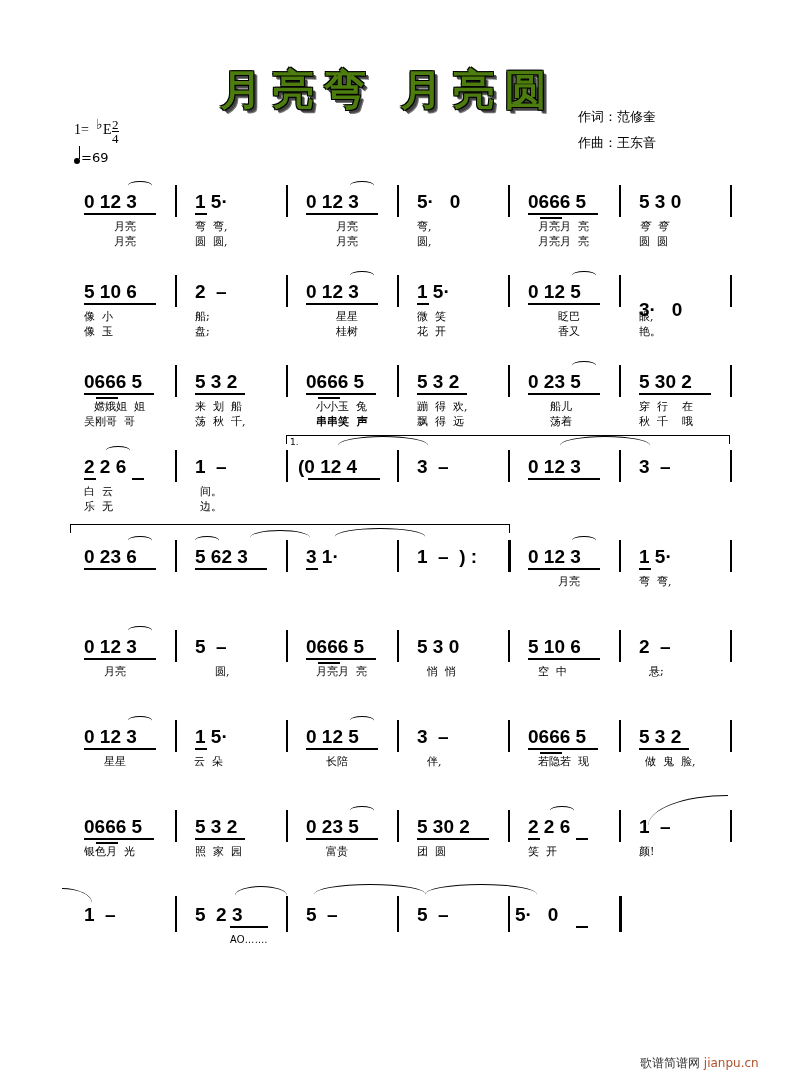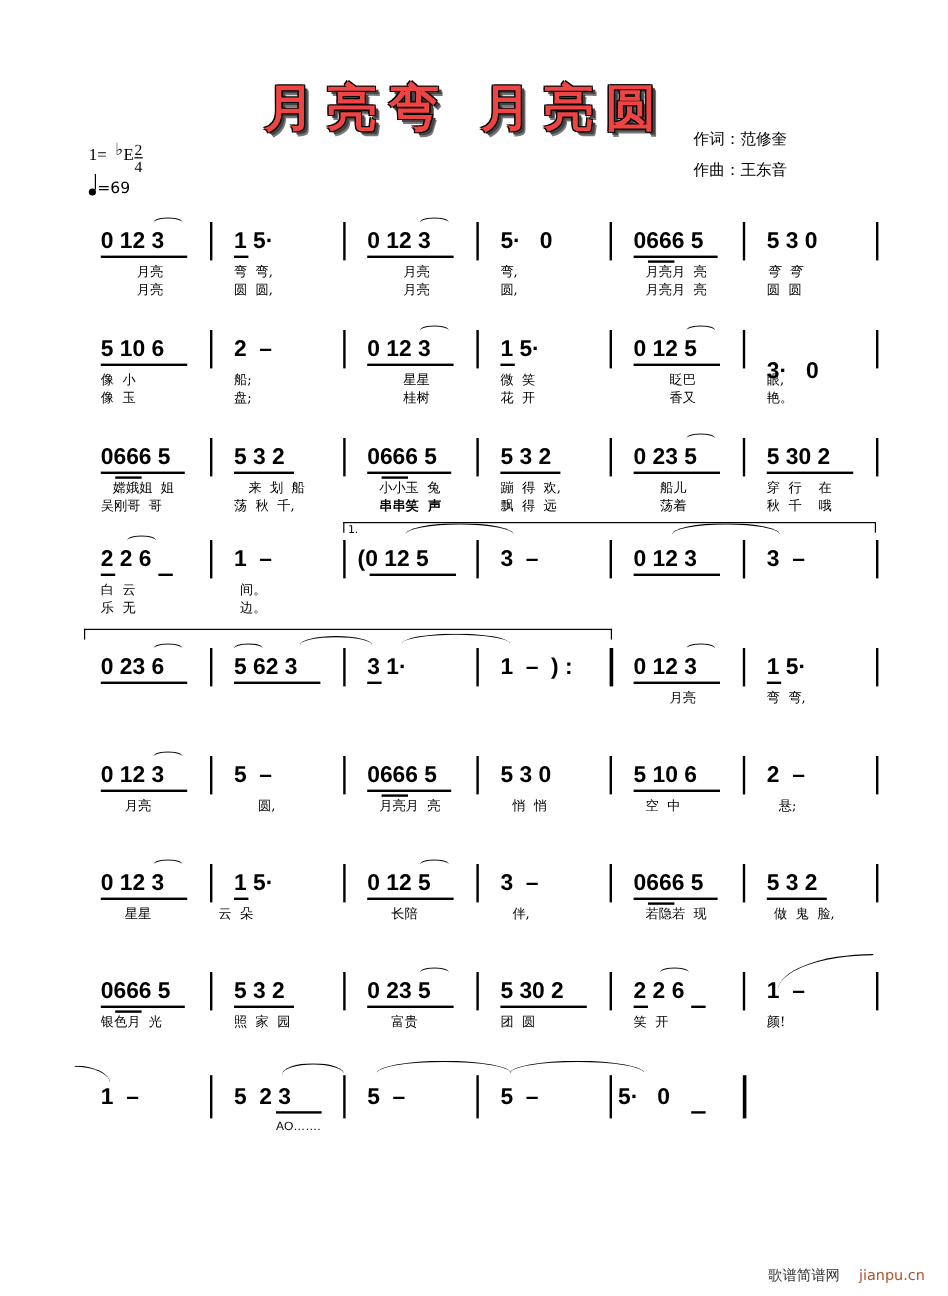--- a/index.html
+++ b/index.html
@@ -1,38 +1,38 @@
 <!DOCTYPE html>
 <html><head>
 <meta charset="utf-8">
 <style>
   html,body{margin:0;padding:0;background:#fff;}
   body{width:790px;height:1080px;position:relative;overflow:hidden;font-family:"DejaVu Sans",sans-serif;color:#000;}
-  .title{position:absolute;left:220px;top:62px;font-family:"DejaVu Serif",serif;font-size:42px;font-weight:bold;letter-spacing:10px;color:#ef4444;
+  .title{position:absolute;left:220px;top:62px;font-family:"DejaVu Serif",serif;font-size:42px;font-weight:bold;letter-spacing:10px;color:#4d7c0f;
     text-shadow:1px 1px 0 #000,-1px -1px 0 #000,1px -1px 0 #000,-1px 1px 0 #000,3px 3px 0 #444,4px 4px 0 #777;}
   .credits{position:absolute;left:578px;top:104px;font-size:13px;line-height:26px;font-family:"DejaVu Serif",serif;}
   .key{position:absolute;left:74px;top:122px;font-family:"Liberation Serif",serif;font-size:14px;}
   .key .flat{position:absolute;left:22px;top:-6px;font-size:14px;}
   .key .frac{position:absolute;left:38px;top:-4px;font-size:13px;line-height:13px;text-align:center;}
   .key .frac span{display:block;}
   .key .frac .num{border-bottom:1px solid #000;}
   .tempo{position:absolute;left:74px;top:150px;font-size:13px;}
   .note-glyph{display:inline-block;width:6px;height:6px;border-radius:50%;background:#000;margin-right:1px;position:relative;top:2px;}
   .note-glyph::after{content:"";position:absolute;right:0;top:-12px;width:1.5px;height:13px;background:#000;}
   .system{position:absolute;left:70px;width:665px;}
   .bl{position:absolute;width:1.5px;background:#000;}
   .notes{position:absolute;font-family:"Liberation Sans",sans-serif;font-weight:bold;font-size:19px;white-space:pre;letter-spacing:0px;}
   .lyr{position:absolute;font-size:11px;white-space:pre;font-family:"DejaVu Serif",serif;}
   .ul{position:absolute;height:1.5px;background:#000;}
   .slur{position:absolute;border-top:1.2px solid #000;border-radius:50% 50% 0 0;}
   .volta{position:absolute;border:1px solid #000;border-bottom:none;}
   .voltalbl{position:absolute;font-size:9px;}
   .dbl{position:absolute;width:3px;background:#000;}
   .watermark{position:absolute;left:640px;top:1055px;font-size:12px;color:#333;font-family:"DejaVu Serif",serif;}
-  .watermark .url{color:#b0502a;font-family:"DejaVu Sans",sans-serif;margin-left:12px;}
+  .watermark .url{color:#b0502a;font-family:"DejaVu Sans",sans-serif;}
   .ao{position:absolute;font-size:10px;font-family:"Liberation Sans",sans-serif;}
 </style>
 </head>
 <body>
 
 <div class="title">月亮弯 月亮圆</div>
 <div class="credits">
   <div>作词：范修奎</div>
   <div>作曲：王东音</div>
 </div>
@@ -133,21 +133,21 @@
   <div class="ul" style="left:26px;top:32px;width:22px;"></div>
   <div class="ul" style="left:125px;top:28px;width:50px;"></div>
   <div class="ul" style="left:236px;top:28px;width:70px;"></div>
   <div class="ul" style="left:248px;top:32px;width:22px;"></div>
   <div class="ul" style="left:347px;top:28px;width:50px;"></div>
   <div class="ul" style="left:458px;top:28px;width:72px;"></div>
   <div class="ul" style="left:569px;top:28px;width:72px;"></div>
   <div class="slur" style="left:502px;top:-4px;width:24px;height:8px;"></div>
   <div class="lyr" style="left:24px;top:34px;">嫦娥姐  姐</div>
   <div class="lyr" style="left:14px;top:49px;">吴刚哥  哥</div>
-  <div class="lyr" style="left:137px;top:34px;">来  划  船</div>
+  <div class="lyr" style="left:125px;top:34px;">来  划  船</div>
   <div class="lyr" style="left:125px;top:49px;">荡  秋  千,</div>
   <div class="lyr" style="left:246px;top:34px;">小小玉  兔</div>
   <div class="lyr" style="left:246px;top:49px;font-weight:bold;">串串笑  声</div>
   <div class="lyr" style="left:347px;top:34px;">蹦  得  欢,</div>
   <div class="lyr" style="left:347px;top:49px;">飘  得  远</div>
   <div class="lyr" style="left:480px;top:34px;">船儿</div>
   <div class="lyr" style="left:480px;top:49px;">荡着</div>
   <div class="lyr" style="left:569px;top:34px;">穿  行    在</div>
   <div class="lyr" style="left:569px;top:49px;">秋  千    哦</div>
 </div>
@@ -156,21 +156,21 @@
 <div class="voltalbl" style="left:290px;top:437px;">1.</div>
 <div class="system" style="top:450px;height:70px;">
   <div class="bl" style="left:105px;top:0;height:32px;"></div>
   <div class="bl" style="left:216px;top:0;height:32px;"></div>
   <div class="bl" style="left:327px;top:0;height:32px;"></div>
   <div class="bl" style="left:438px;top:0;height:32px;"></div>
   <div class="bl" style="left:549px;top:0;height:32px;"></div>
   <div class="bl" style="left:660px;top:0;height:32px;"></div>
   <div class="notes" style="left:14px;top:6px;">2 2 6</div>
   <div class="notes" style="left:125px;top:6px;">1  –</div>
-  <div class="notes" style="left:228px;top:6px;">(0 12 5</div>
+  <div class="notes" style="left:228px;top:6px;">(0 12 4</div>
   <div class="notes" style="left:347px;top:6px;">3  –</div>
   <div class="notes" style="left:458px;top:6px;">0 12 3</div>
   <div class="notes" style="left:569px;top:6px;">3  –</div>
   <div class="ul" style="left:14px;top:28px;width:12px;"></div>
   <div class="ul" style="left:62px;top:28px;width:12px;"></div>
   <div class="ul" style="left:238px;top:28px;width:72px;"></div>
   <div class="ul" style="left:458px;top:28px;width:72px;"></div>
   <div class="slur" style="left:36px;top:-4px;width:24px;height:8px;"></div>
   <div class="slur" style="left:268px;top:-14px;width:90px;height:18px;"></div>
   <div class="slur" style="left:490px;top:-14px;width:90px;height:18px;"></div>
@@ -249,21 +249,21 @@
   <div class="notes" style="left:569px;top:6px;">5 3 2</div>
   <div class="ul" style="left:14px;top:28px;width:72px;"></div>
   <div class="ul" style="left:125px;top:28px;width:12px;"></div>
   <div class="ul" style="left:236px;top:28px;width:72px;"></div>
   <div class="ul" style="left:458px;top:28px;width:70px;"></div>
   <div class="ul" style="left:470px;top:32px;width:22px;"></div>
   <div class="ul" style="left:569px;top:28px;width:50px;"></div>
   <div class="slur" style="left:58px;top:-4px;width:24px;height:8px;"></div>
   <div class="slur" style="left:280px;top:-4px;width:24px;height:8px;"></div>
   <div class="lyr" style="left:34px;top:34px;">星星</div>
-  <div class="lyr" style="left:112px;top:34px;">云  朵</div>
+  <div class="lyr" style="left:124px;top:34px;">云  朵</div>
   <div class="lyr" style="left:256px;top:34px;">长陪</div>
   <div class="lyr" style="left:357px;top:34px;">伴,</div>
   <div class="lyr" style="left:468px;top:34px;">若隐若  现</div>
   <div class="lyr" style="left:575px;top:34px;">做  鬼  脸,</div>
 </div>
 
 <div class="slur" style="left:648px;top:795px;width:80px;height:30px;border-radius:100% 0 0 0;"></div>
 <div class="system" style="top:810px;height:50px;">
   <div class="bl" style="left:105px;top:0;height:32px;"></div>
   <div class="bl" style="left:216px;top:0;height:32px;"></div>

